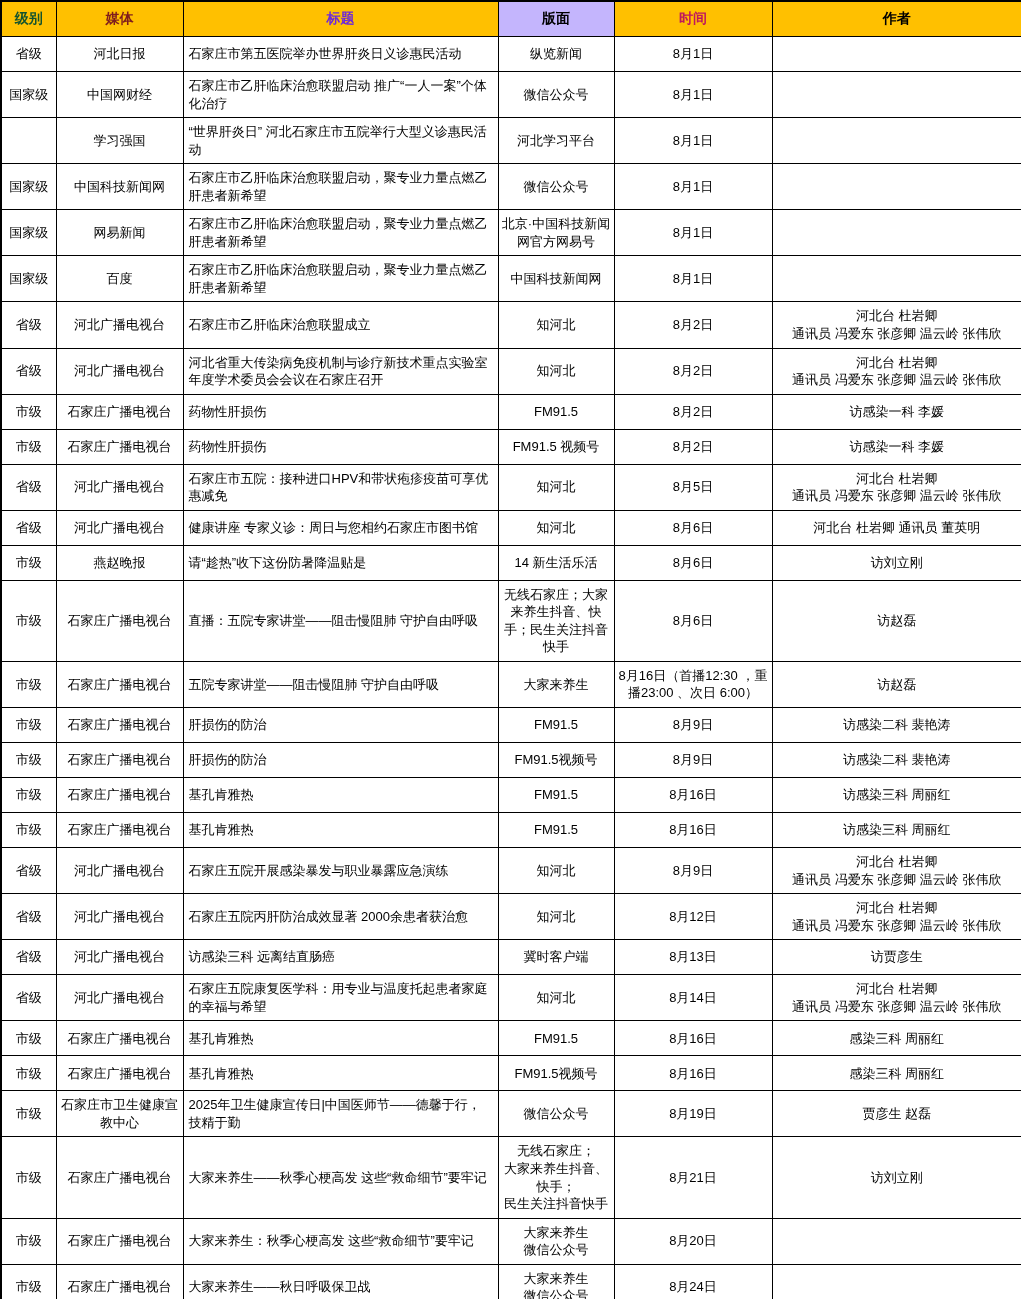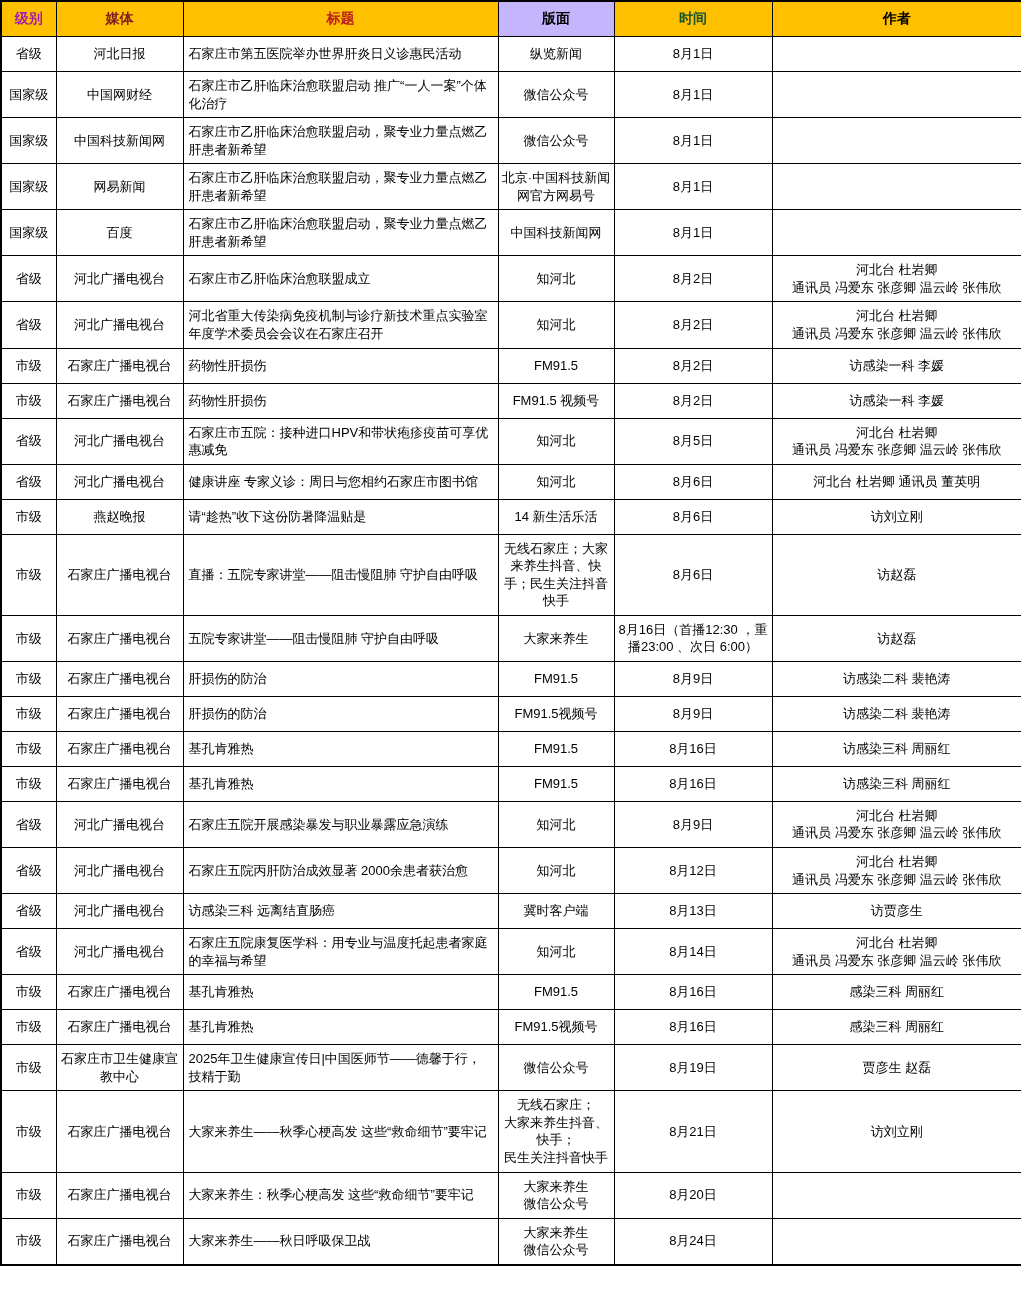--- a/index.html
+++ b/index.html
@@ -49,42 +49,50 @@
   <colgroup>
     <col style="width:55px">
     <col style="width:127px">
     <col style="width:315px">
     <col style="width:116px">
     <col style="width:158px">
     <col style="width:250px">
   </colgroup>
   <thead>
     <tr>
-      <th style="background: rgb(255, 192, 0); color: #a21caf;">级别</th>
+      <th style="background: rgb(255, 192, 0); color: #14532d;">级别</th>
       <th style="background: rgb(255, 192, 0); color: #7f1d1d;">媒体</th>
-      <th style="background: rgb(255, 192, 0); color: #b91c1c;">标题</th>
+      <th style="background: rgb(255, 192, 0); color: #6d28d9;">标题</th>
       <th style="background: #c4b5fd; color: rgb(0, 0, 0);">版面</th>
-      <th style="background: rgb(255, 192, 0); color: #14532d;">时间</th>
+      <th style="background: rgb(255, 192, 0); color: #be185d;">时间</th>
       <th style="background: rgb(255, 192, 0); color: rgb(0, 0, 0);">作者</th>
     </tr>
   </thead>
   <tbody>
       <tr>
     <td class="col-level">省级</td>
     <td class="col-media">河北日报</td>
     <td class="col-title">石家庄市第五医院举办世界肝炎日义诊惠民活动</td>
     <td class="col-platform">纵览新闻</td>
     <td class="col-date">8月1日</td>
     <td class="col-author"></td>
   </tr>
       <tr>
     <td class="col-level">国家级</td>
     <td class="col-media">中国网财经</td>
     <td class="col-title">石家庄市乙肝临床治愈联盟启动  推广“一人一案”个体化治疗</td>
     <td class="col-platform">微信公众号</td>
+    <td class="col-date">8月1日</td>
+    <td class="col-author"></td>
+  </tr>
+      <tr>
+    <td class="col-level"></td>
+    <td class="col-media">学习强国</td>
+    <td class="col-title">“世界肝炎日”  河北石家庄市五院举行大型义诊惠民活动</td>
+    <td class="col-platform">河北学习平台</td>
     <td class="col-date">8月1日</td>
     <td class="col-author"></td>
   </tr>
       <tr>
     <td class="col-level">国家级</td>
     <td class="col-media">中国科技新闻网</td>
     <td class="col-title">石家庄市乙肝临床治愈联盟启动，聚专业力量点燃乙肝患者新希望</td>
     <td class="col-platform">微信公众号</td>
     <td class="col-date">8月1日</td>
     <td class="col-author"></td>

